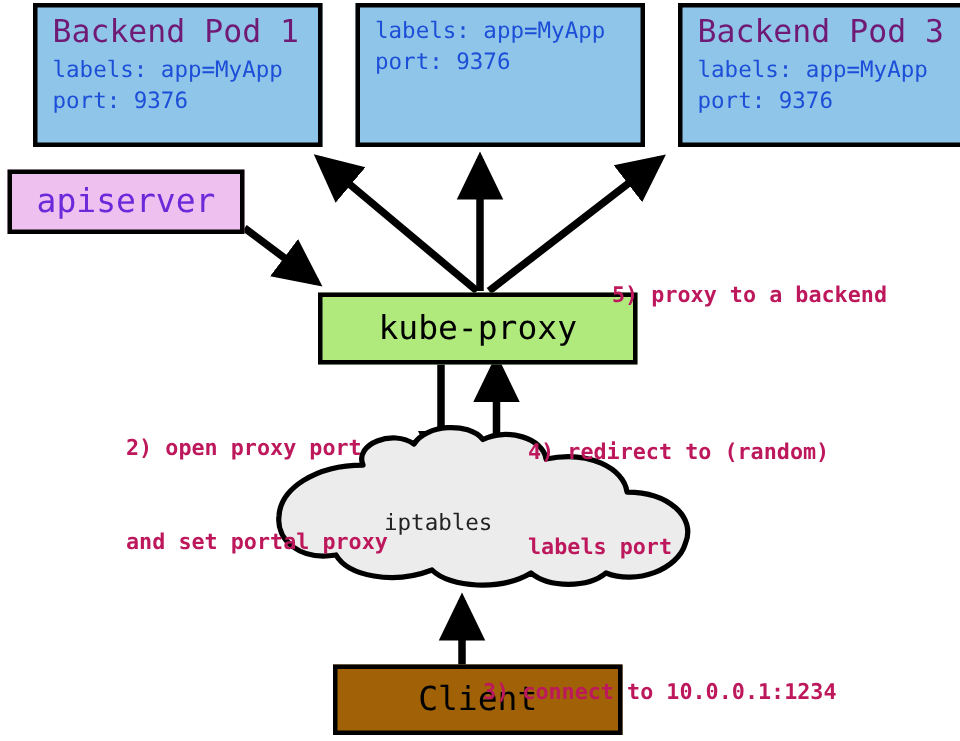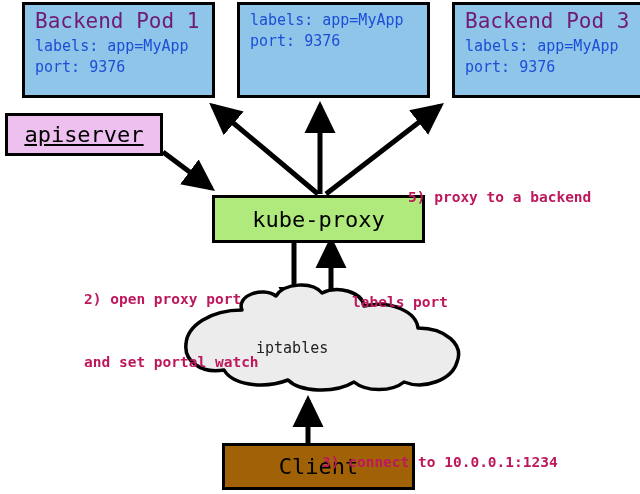--- a/index.html
+++ b/index.html
@@ -52,22 +52,21 @@
     white-space: nowrap;
   }
   .pod-lines {
     margin-top: 2px;
   }
   #apiserver {
     background: #eec0f0;
   }
   #apiserver .node-label {
     font-size: 22px;
-    color: #000000;
-    text-decoration: underline;
+    color: #6d28d9;
   }
   #kube-proxy {
     background: #b0ea7c;
   }
   #kube-proxy .node-label {
     font-size: 22px;
     color: #000;
   }
   #client {
     background: #a16207;
@@ -168,28 +167,29 @@
 
   <div class="node" id="client" style="left:222px; top:443px; width:193px; height:47px;">
     <div class="node-label">Client</div>
   </div>
 
   <div class="cloud-label" style="left:256px; top:339px;">iptables</div>
 
 
   <div class="caption" style="left:84px; top:247px;">
     <div>2) open proxy port</div>
-    <div>and set portal watch</div>
+    <div>and set portal proxy</div>
   </div>
 
   <div class="caption" style="left:322px; top:410px;">
     <div>3) connect to 10.0.0.1:1234</div>
   </div>
 
   <div class="caption" style="left:352px; top:250px;">
+    <div>4) redirect to (random)</div>
     <div>labels port</div>
   </div>
 
   <div class="caption" style="left:408px; top:145px;">
     <div>5) proxy to a backend</div>
   </div>
 
 </div>
 
 </body></html>

